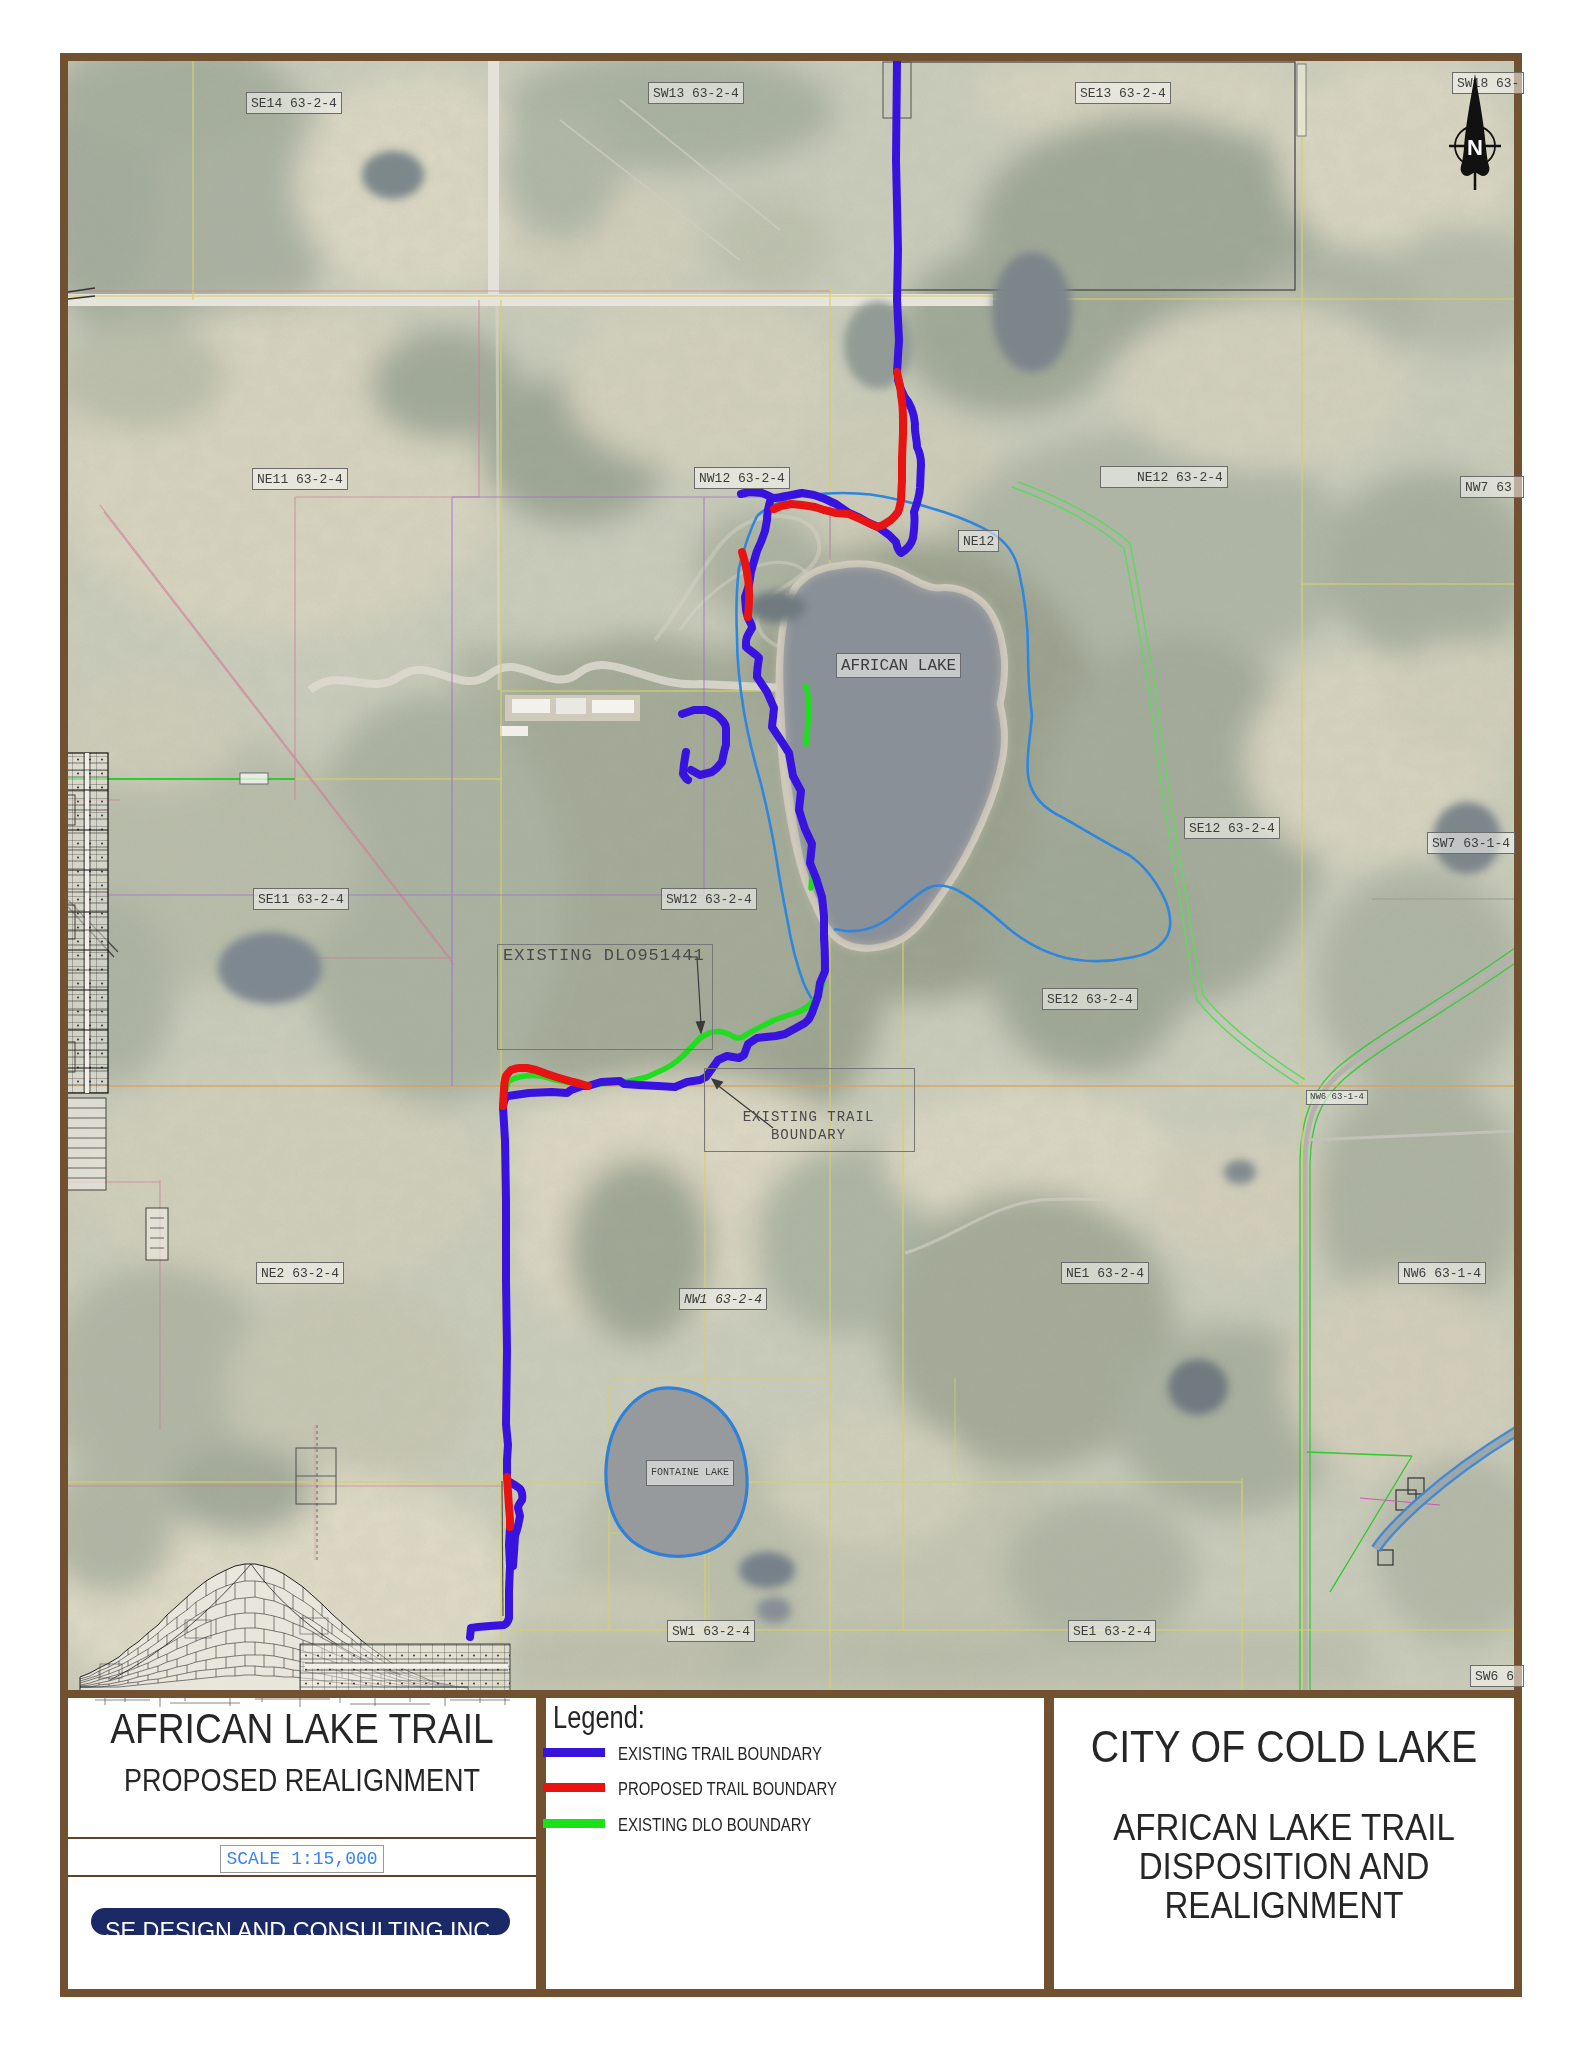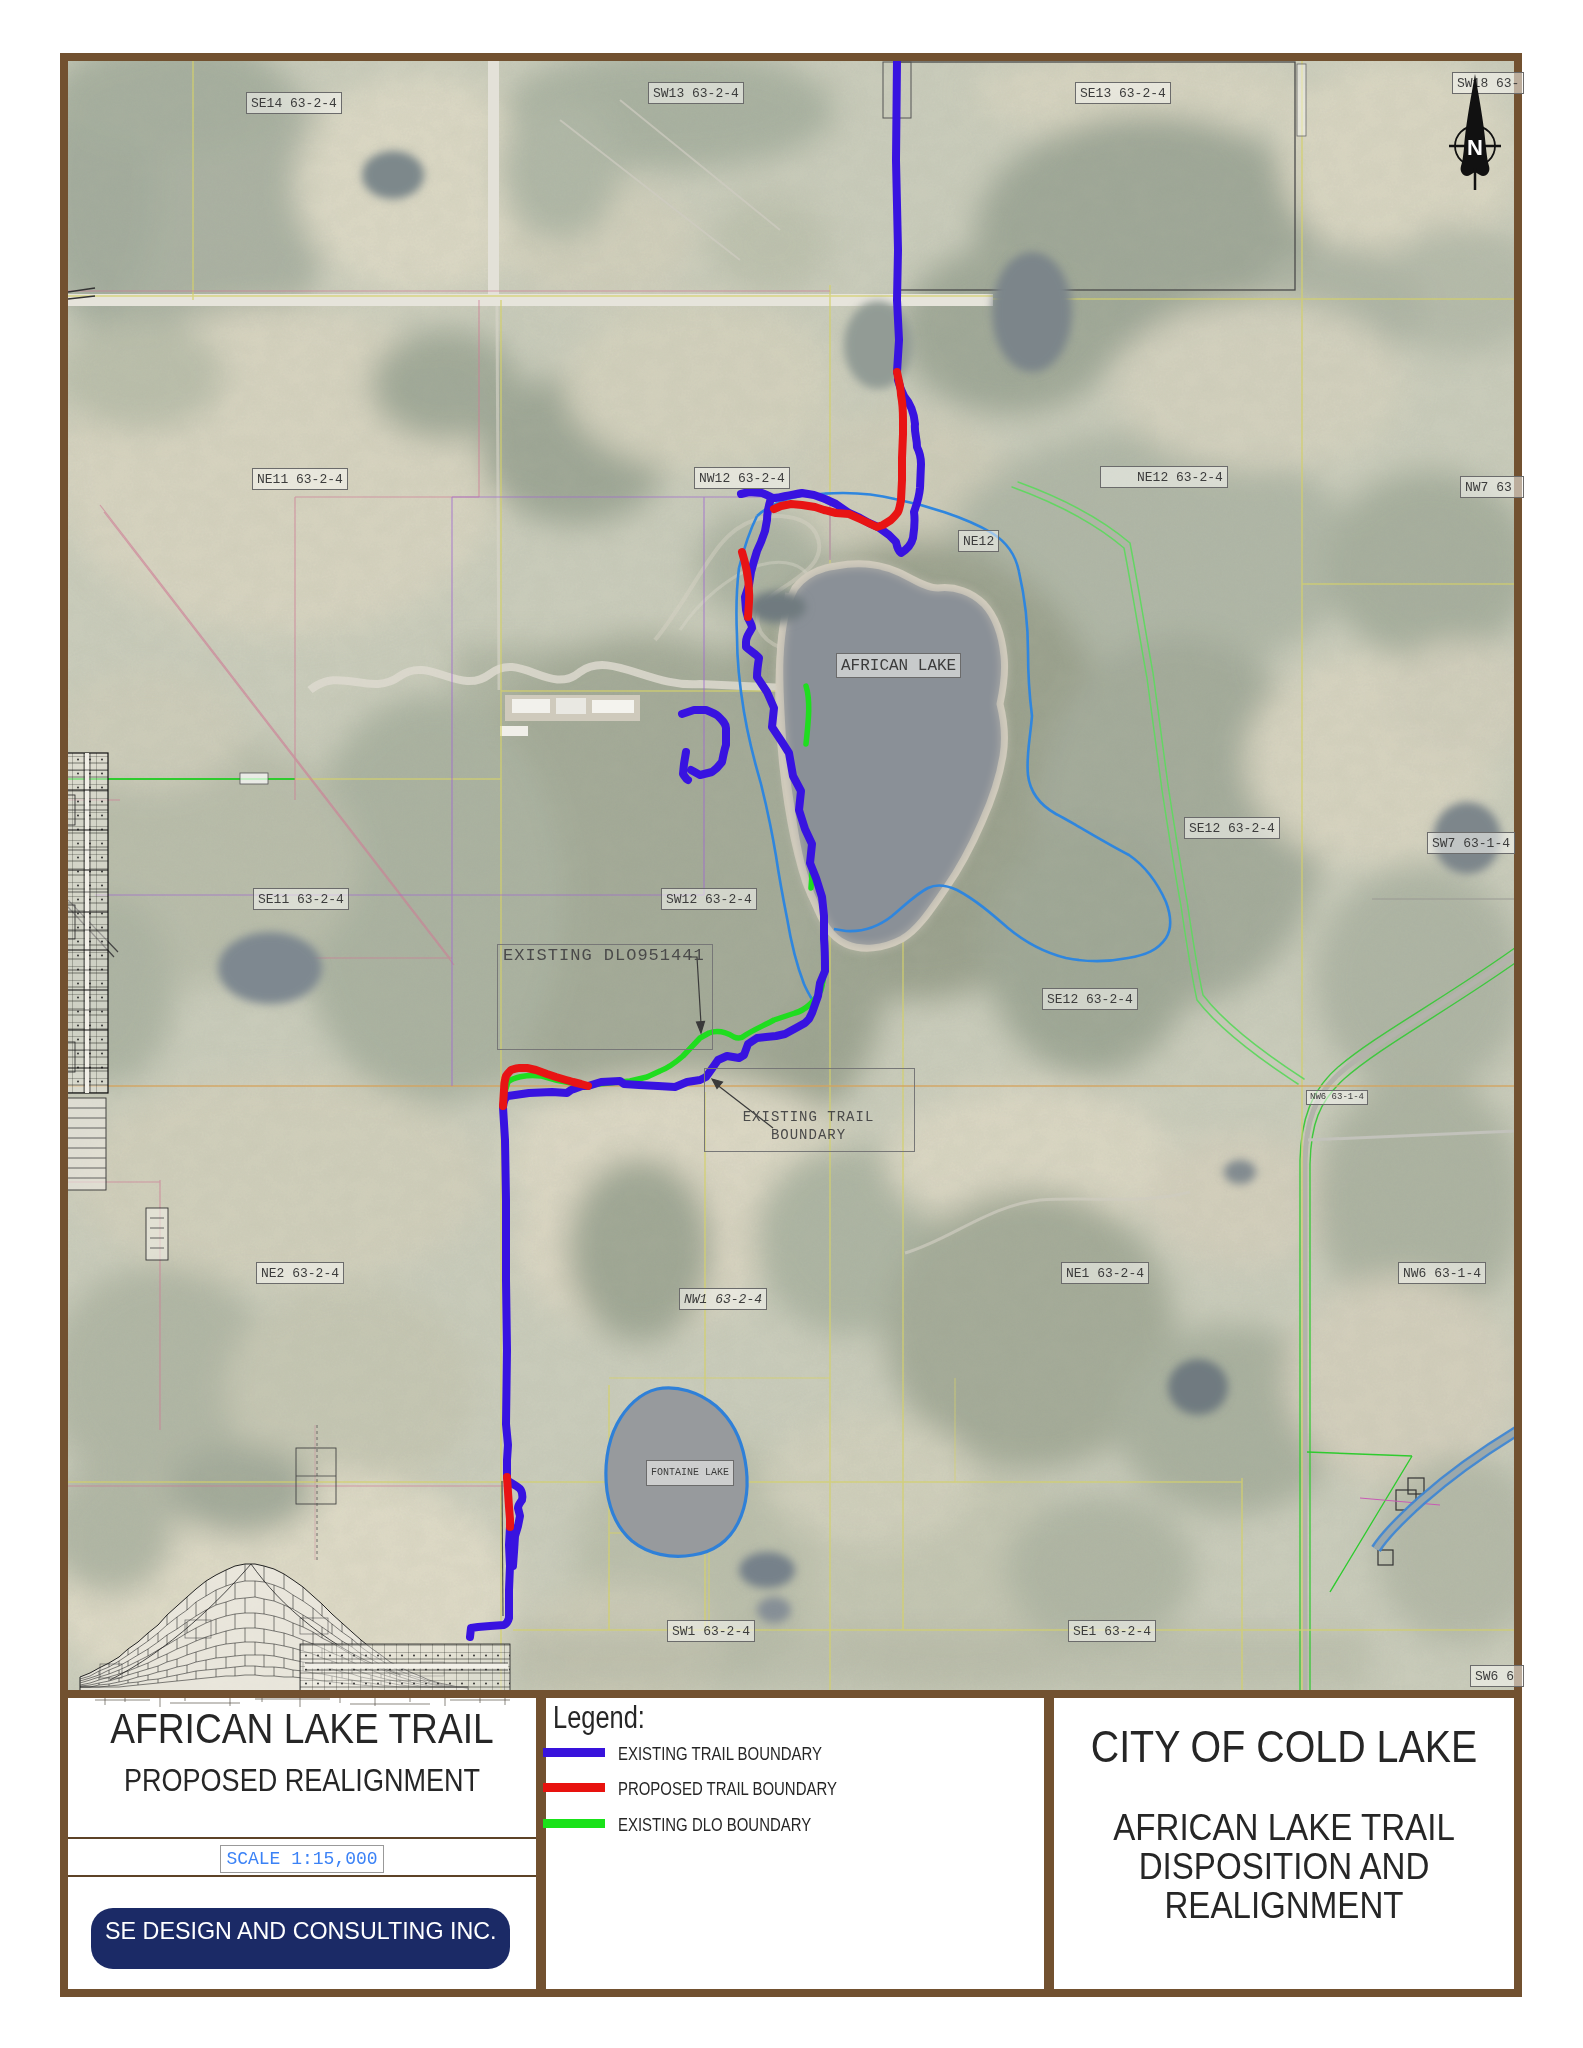--- a/index.html
+++ b/index.html
@@ -394,21 +394,21 @@
 <div class="band" style="left:68px;top:1690px;width:1446px;height:8px;"></div>
 <div class="band" style="left:536px;top:1698px;width:10px;height:292px;"></div>
 <div class="band" style="left:1044px;top:1698px;width:10px;height:292px;"></div>
 
 <div class="ttext" style="left:68px;top:1705px;width:468px;text-align:center;font-size:42px;transform:scaleX(0.885);">AFRICAN LAKE TRAIL</div>
 <div class="ttext" style="left:68px;top:1762px;width:468px;text-align:center;font-size:32px;transform:scaleX(0.845);">PROPOSED REALIGNMENT</div>
 <div style="position:absolute;z-index:25;left:68px;top:1837px;width:468px;height:2px;background:#5d4327;"></div>
 <div class="ttext" style="left:220px;top:1845px;width:162px;height:26px;border:1px solid #999;white-space:nowrap;
      font-family:'Liberation Mono',monospace;font-size:18px;color:#3b82f6;text-align:center;line-height:27px;letter-spacing:0px;">SCALE 1:15,000</div>
 <div style="position:absolute;z-index:25;left:68px;top:1875px;width:468px;height:2px;background:#5d4327;"></div>
-<div style="position:absolute;z-index:25;left:91px;top:1908px;width:419px;height:61px;background:#1b2a66;border-radius:22px;white-space:nowrap;
+<div style="position:absolute;z-index:25;left:91px;top:1908px;width:419px;height:27px;background:#1b2a66;border-radius:22px;white-space:nowrap;
      color:#ffffff;font-size:24px;text-align:center;line-height:45px;"><span style="display:inline-block;transform:scaleX(0.97);">SE DESIGN AND CONSULTING INC.</span></div>
 
 <div class="ttext" style="left:553px;top:1700px;font-size:31px;transform:scaleX(0.82);transform-origin:left;">Legend:</div>
 <div style="position:absolute;z-index:25;left:543px;top:1748px;width:62px;height:9px;background:#3813dc;"></div>
 <div class="ttext" style="left:618px;top:1744px;font-size:18px;transform:scaleX(0.83);transform-origin:left;">EXISTING TRAIL BOUNDARY</div>
 <div style="position:absolute;z-index:25;left:543px;top:1783px;width:62px;height:9px;background:#e8120e;"></div>
 <div class="ttext" style="left:618px;top:1779px;font-size:18px;transform:scaleX(0.83);transform-origin:left;">PROPOSED TRAIL BOUNDARY</div>
 <div style="position:absolute;z-index:25;left:543px;top:1819px;width:62px;height:9px;background:#19e219;"></div>
 <div class="ttext" style="left:618px;top:1815px;font-size:18px;transform:scaleX(0.83);transform-origin:left;">EXISTING DLO BOUNDARY</div>
 

